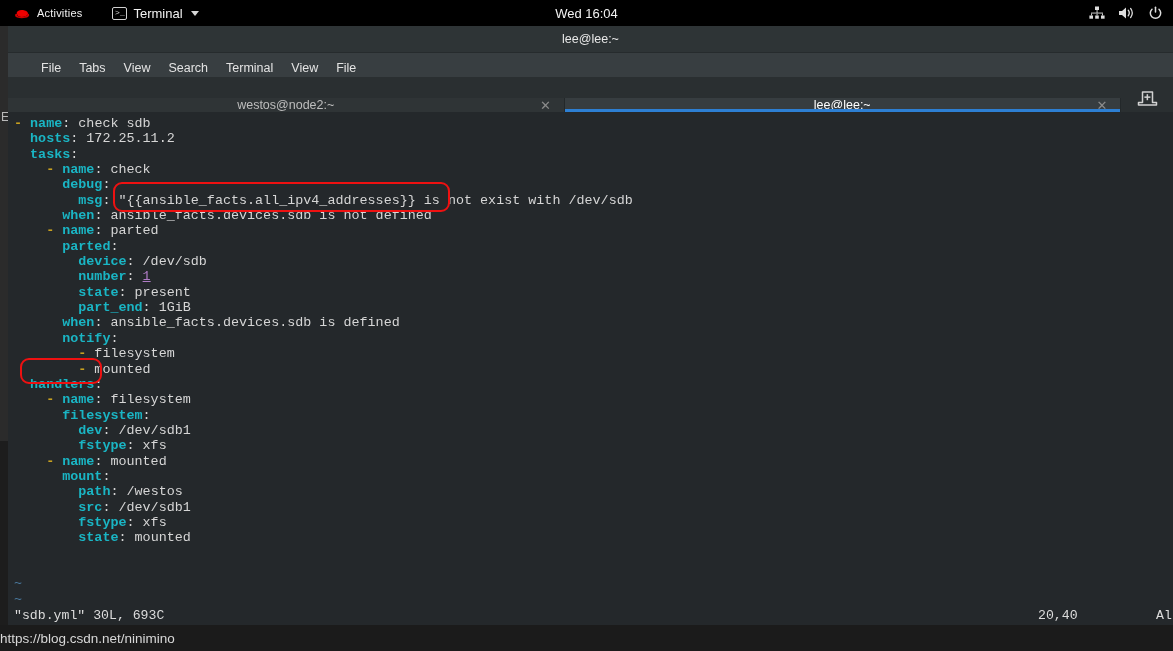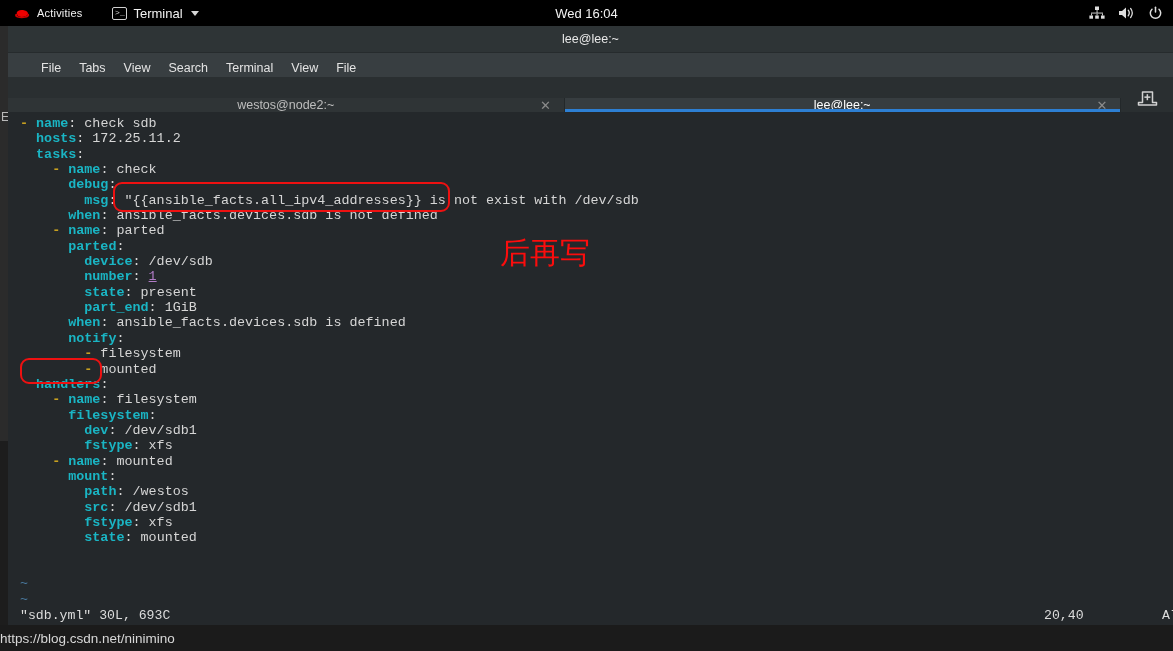--- a/index.html
+++ b/index.html
@@ -173,21 +173,20 @@
     justify-content: center;
     background: #2a2f31;
   }
 
   
   .term-body {
     flex: 1 1 auto;
     position: relative;
     background: #24282b;
     overflow: hidden;
-    margin-left: 6px;
   }
 
   .code {
     position: absolute;
     left: 0; top: 4px;
     width: 100%;
     font-family: "Liberation Mono", monospace;
     font-size: 13.4px;
     line-height: 15.35px;
     white-space: pre;
@@ -359,18 +358,17 @@
       <span class="sl-pos">20,40</span>
       <span class="sl-perc">Al</span>
     </div>
   </div>
 </div>
 
 <div class="annot-box" id="annot-msg"></div>
 <div class="annot-box" id="annot-hand"></div>
 
 <div class="annot-text" id="annot-note">
-  <div>后再写</div>
 </div>
 
 <div class="watermark-bar">
   <span class="watermark-text">https://blog.csdn.net/ninimino</span>
 </div>
 
 </body></html>

